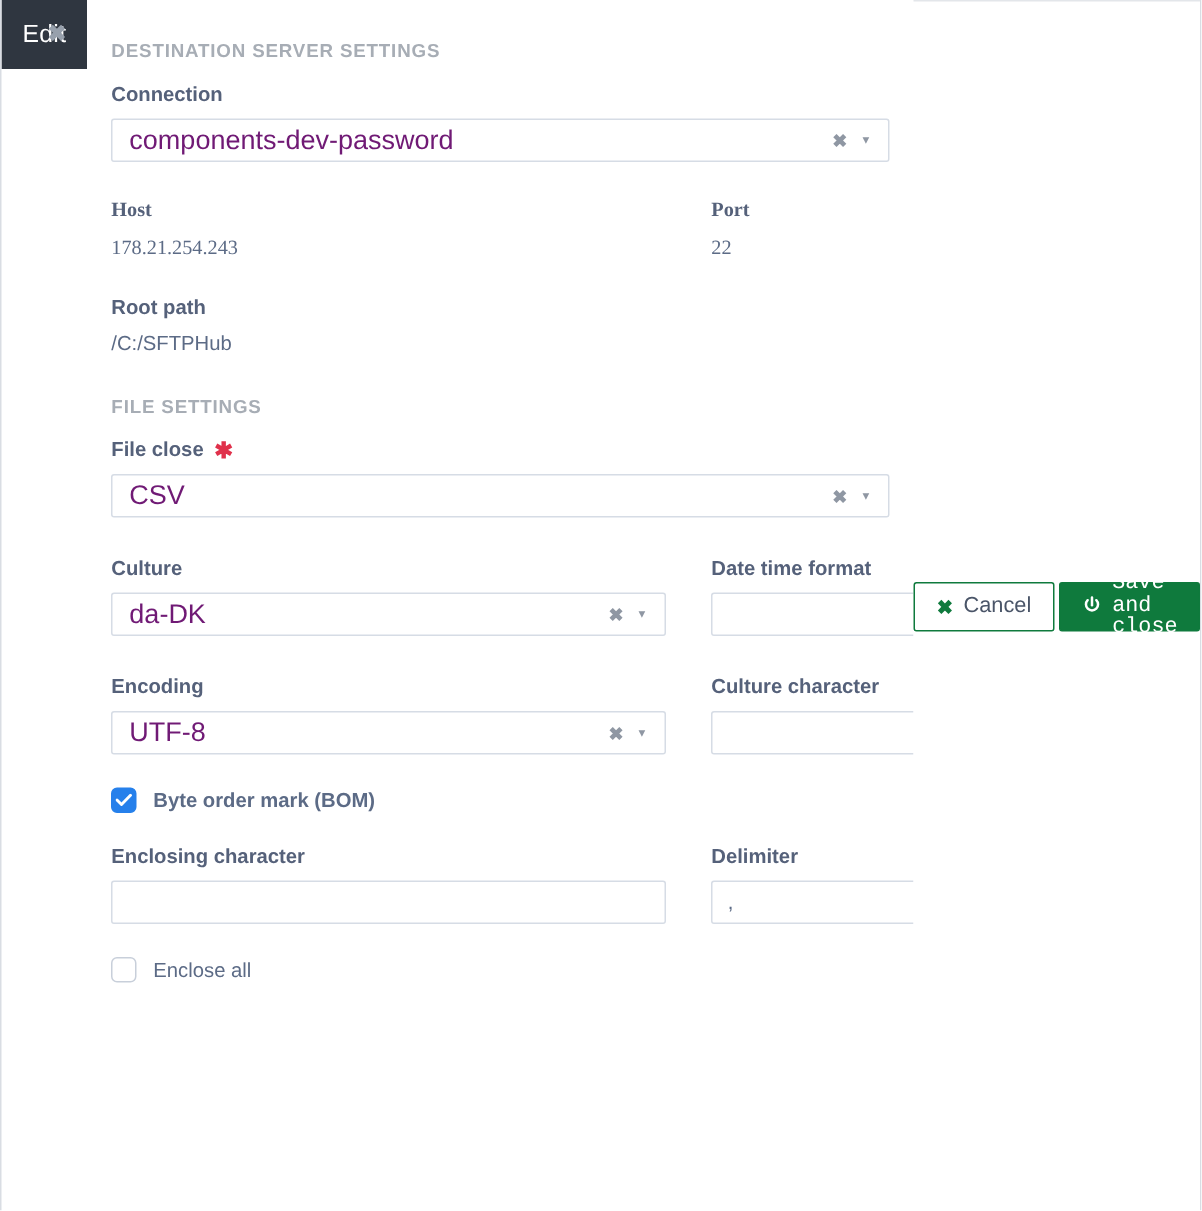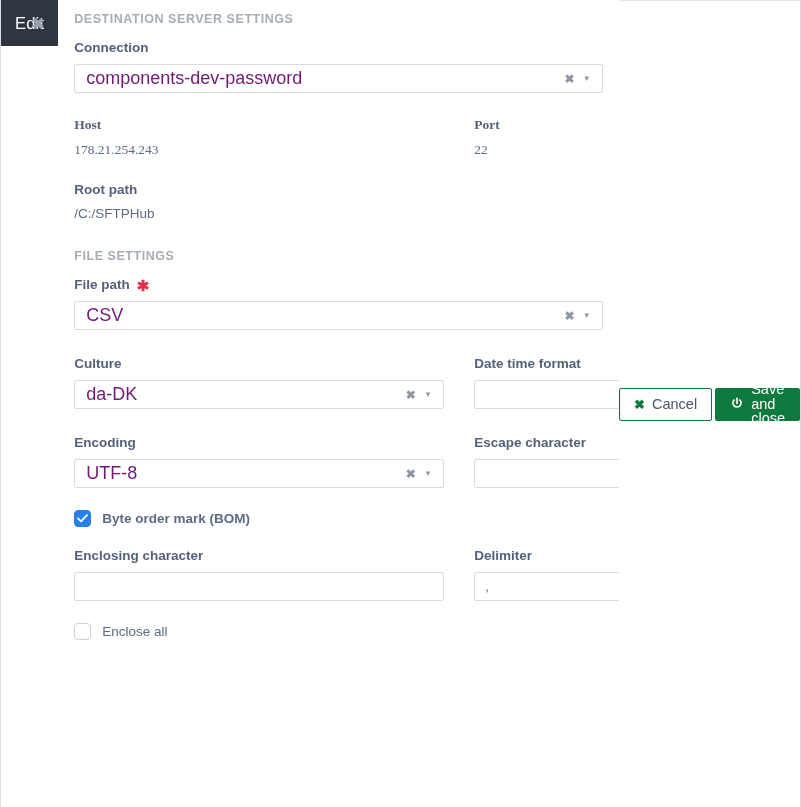--- a/index.html
+++ b/index.html
@@ -48,21 +48,21 @@
     font-size: 15px;
     line-height: 1;
     cursor: pointer;
     font-weight: 700;
     font-family: "Liberation Sans", sans-serif;
   }
 
   
   .dialog-body {
     flex: 1 1 auto;
-    padding: 12px 16px 0 16px;
+    padding: 27px 16px 0 16px;
     overflow: hidden;
   }
 
   .section-title {
     color: #a7adb5;
     font-size: 12.5px;
     font-weight: 700;
     letter-spacing: .55px;
     text-transform: uppercase;
     margin: 0 0 14px 0;
@@ -211,20 +211,21 @@
     background: #ffffff;
     border: 1px solid #0f7a3d;
     color: #4a5568;
   }
   .btn-cancel .ic { color: #0f7a3d; font-weight: 700; font-size: 13px; }
   .btn-save {
     background: #0f7a3d;
     border: 1px solid #0f7a3d;
     color: #ffffff;
     margin-left: 3px;
+    font-family: Liberation Mono, monospace;
   }
   .btn-save .ic { color: #ffffff; display: inline-flex; }
 </style>
 </head>
 <body>
 
 <div class="dialog">
 
   <div class="dialog-header">
     <span class="dialog-title">Edit</span>
@@ -262,21 +263,21 @@
     <div style="margin-top:24px;">
       <div class="field-label">
         <span>Root path</span>
       </div>
       <div class="static-value">/C:/SFTPHub</div>
     </div>
 
     <div class="section-title second">FILE SETTINGS</div>
 
     <div class="field-label">
-      <span>File path</span>
+      <span>File close</span>
       <span class="req-star">✱</span>
     </div>
     <div class="select2 full-row">
       <span class="s2-value">CSV</span>
       <span class="s2-clear">✖</span>
       <span class="s2-arrow">▾</span>
     </div>
 
     <div class="half-row mt-label">
       <div class="col-left">
@@ -303,21 +304,21 @@
           <span>Encoding</span>
         </div>
         <div class="select2">
           <span class="s2-value">UTF-8</span>
           <span class="s2-clear">✖</span>
           <span class="s2-arrow">▾</span>
         </div>
       </div>
       <div class="col-right">
         <div class="field-label">
-          <span>Escape character</span>
+          <span>Culture character</span>
         </div>
         <input class="text-input" type="text" value="" style="">
       </div>
     </div>
 
     <div class="checkbox-row" style="margin-top:22px;font-weight:bold;">
       <span class="cbox checked">
         <svg width="11" height="9" viewBox="0 0 11 9" aria-hidden="true">
           <path d="M1 4.4 L4 7.4 L10 1.2" fill="none" stroke="#ffffff" stroke-width="1.9" stroke-linecap="round" stroke-linejoin="round"></path>
         </svg>

